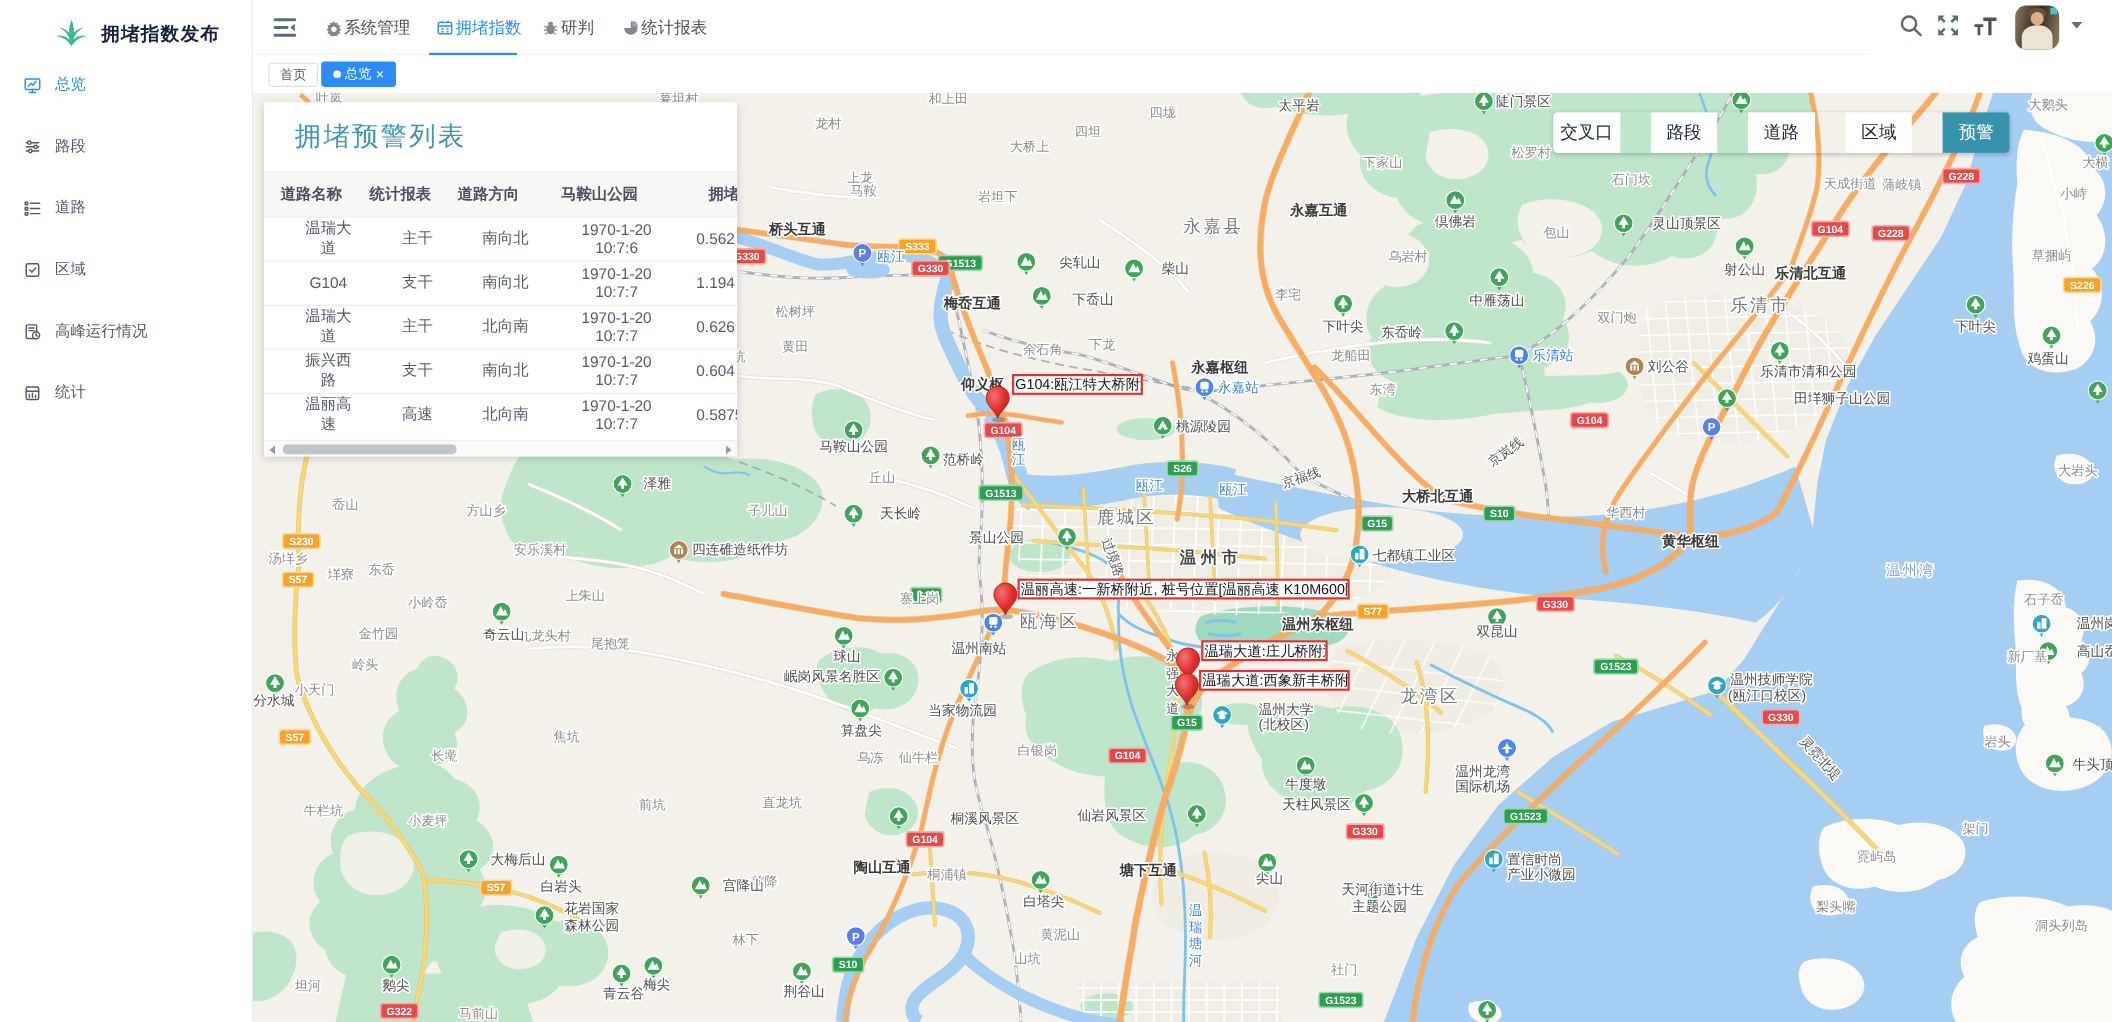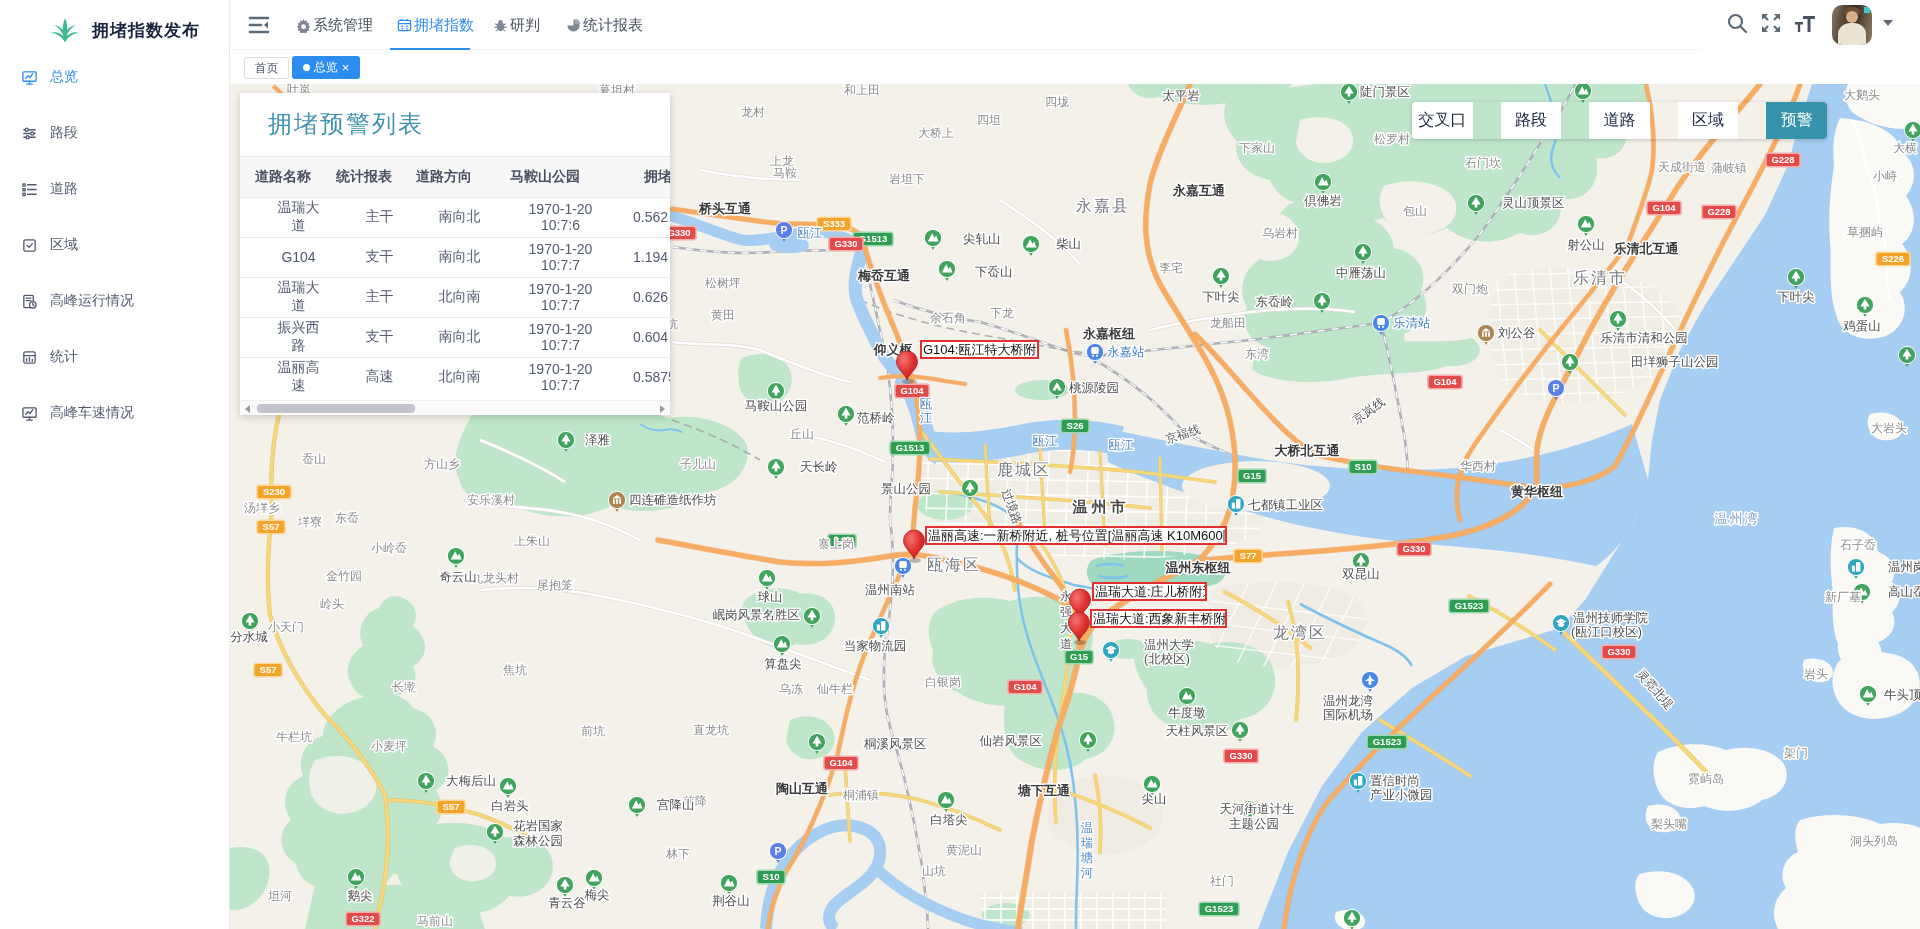--- a/index.html
+++ b/index.html
@@ -112,28 +112,20 @@
         </svg>
         <span>高峰运行情况</span>
       </div>
       <div class="mi">
         <svg viewBox="0 0 18 18" class="mic" fill="none" stroke="currentColor" stroke-width="1.4" stroke-linecap="round" stroke-linejoin="round">
           <rect x="3" y="3" width="12" height="12" rx="1.5"></rect>
           <path d="M3 7 h12"></path>
           <path d="M6 10 v3 M9 9 v4 M12 11 v2"></path>
         </svg>
         <span>统计</span>
-      </div>
-      <div class="mi">
-        <svg viewBox="0 0 18 18" class="mic" fill="none" stroke="currentColor" stroke-width="1.4" stroke-linecap="round" stroke-linejoin="round">
-          <rect x="2" y="3" width="14" height="10" rx="1"></rect>
-          <path d="M5 10 l2.5-3 2 2 3-4"></path>
-          <path d="M9 13 v3 M6 16 h6"></path>
-        </svg>
-        <span>高峰车速情况</span>
       </div>
     </div>
 </div>
 <div id="navbar">
   <svg class="nav-ic" style="left:16px" viewBox="0 0 24 24" fill="none" stroke="currentColor" stroke-width="2.6" stroke-linecap="round">
       <path d="M3 5 h18 M3 12 h11 M3 19 h18"></path>
       <path d="M21 8.5 l-4 3.5 4 3.5 Z" fill="currentColor" stroke="none"></path>
     </svg>
   <div class="tmi" style="left:65px"><svg viewBox="0 0 16 16" fill="#808695">
         <path d="M8 1 l1 2.2 2.4-.6 .4 2.4 2.4 .6 -1 2.2 1.8 1.6 -1.8 1.6 1 2.2 -2.4 .6 -.4 2.4 -2.4 -.6 -1 2.2 -1-2.2 -2.4 .6 -.4-2.4 -2.4-.6 1-2.2 -1.8-1.6 1.8-1.6 -1-2.2 2.4-.6 .4-2.4 2.4 .6 Z"></path>

